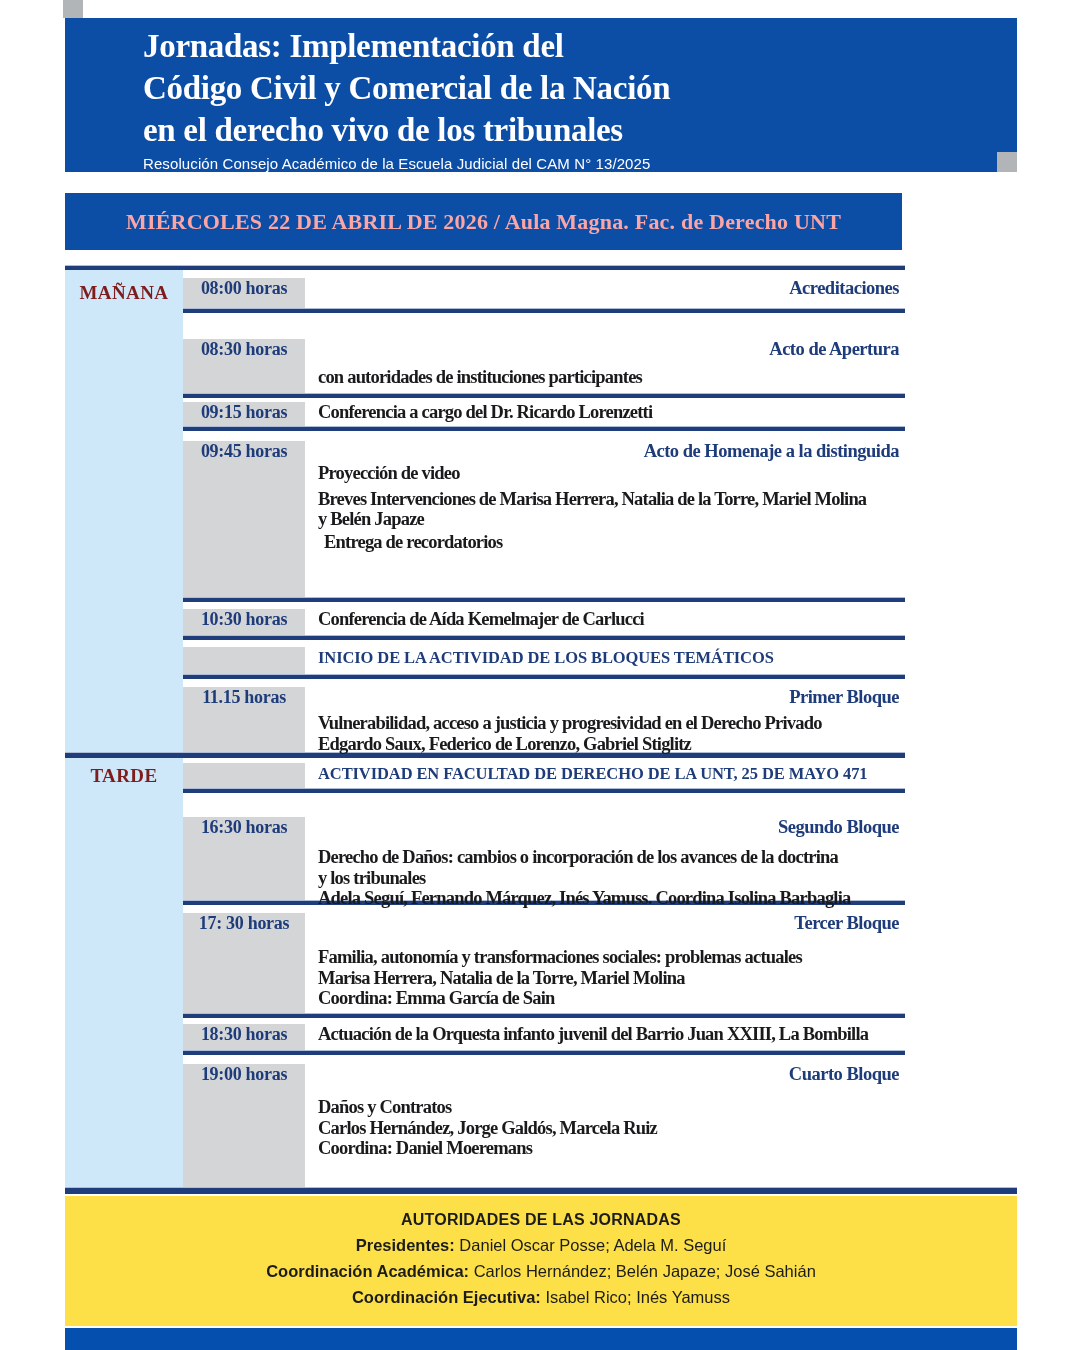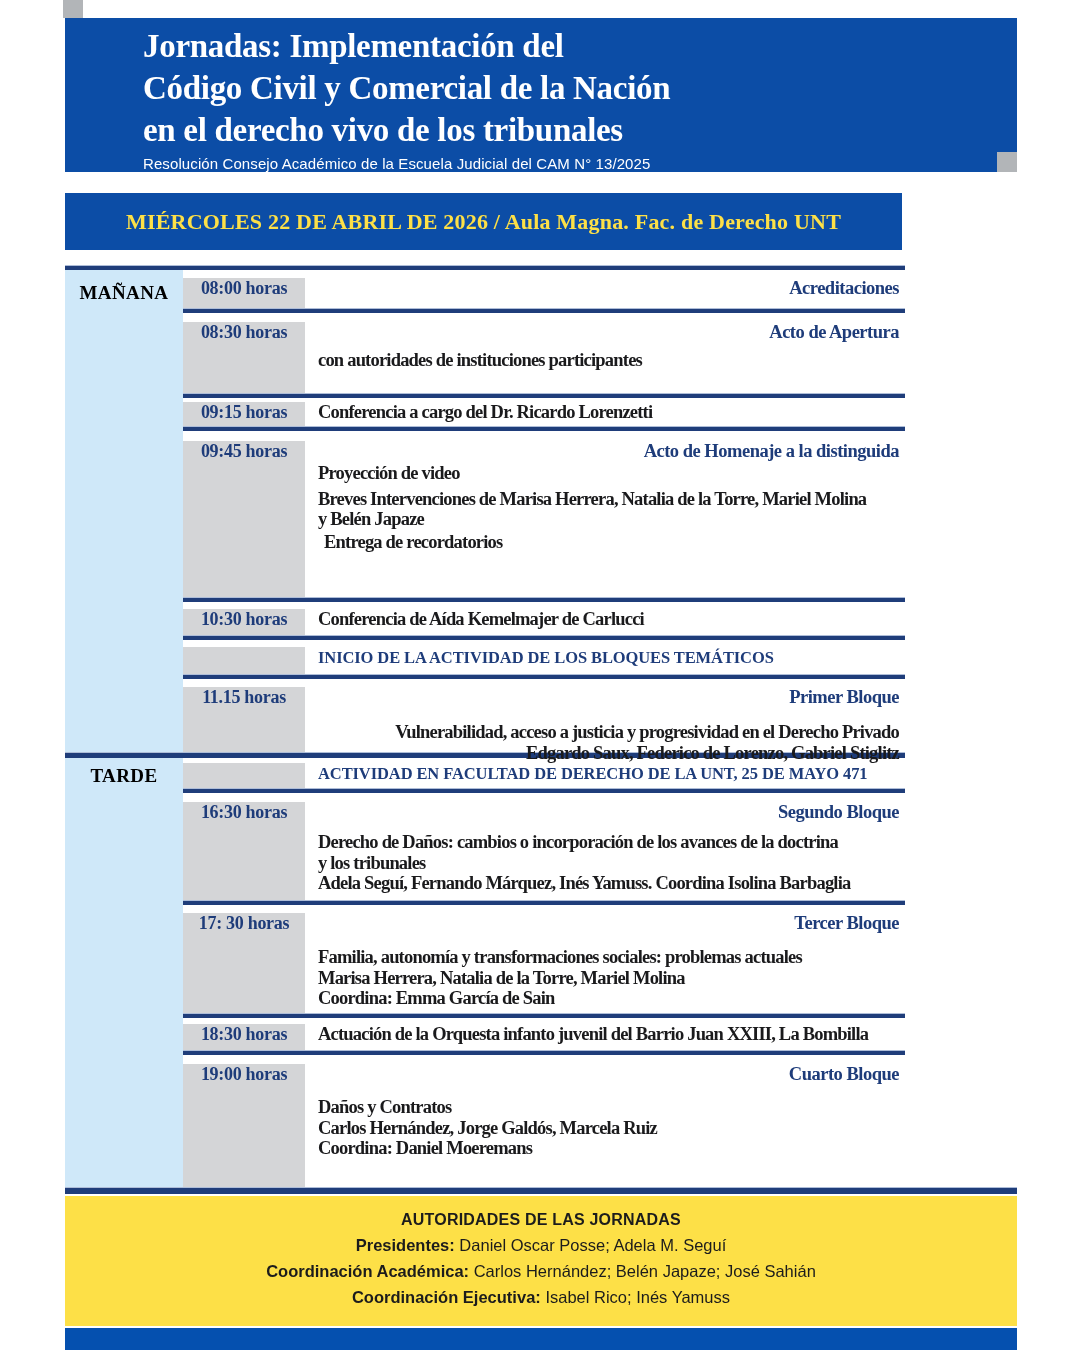--- a/index.html
+++ b/index.html
@@ -17,28 +17,28 @@
     position:absolute;left:65px;top:18px;width:952px;height:154px;
     background:#0c4da6;color:#ffffff;box-sizing:border-box;
     padding:7px 0 0 78px;
   }
   .header-notch{position:absolute;right:0;bottom:0;width:20px;height:20px;background:#b2b5b8;}
   .h-title{font-weight:700;font-size:33px;line-height:42px;letter-spacing:-0.3px;}
   .h-sub{font-family:"Liberation Sans","DejaVu Sans",sans-serif;font-weight:400;font-size:15px;line-height:18px;margin-top:4px;letter-spacing:0.1px;}
   
   .banner{
     position:absolute;left:65px;top:193px;width:837px;height:57px;
-    background:#0c4da6;color:#fde047;text-align:center;
+    background:#0c4da6;color:#fca5a5;text-align:center;
     font-weight:700;font-size:22px;line-height:57px;letter-spacing:0.2px;
   }
   
   .schedule{position:absolute;left:65px;top:265px;width:952px;}
   .strip-cat{position:absolute;z-index:-1;left:0;top:5px;width:118px;height:917px;background:#cfe8f9;}
   .cat-label{
-    position:absolute;width:118px;text-align:center;color:#000000;
+    position:absolute;width:118px;text-align:center;color:#7f1d1d;
     font-weight:700;font-size:19px;letter-spacing:0.4px;
   }
   .sep{margin-left:118px;width:722px;height:4px;background:#1f3d7a;border-top:1px solid #aebdd8;}
   .sep.top{margin-left:0;width:840px;}
   .sep.full{margin-left:0;width:840px;height:5px;}
   .rule-bottom{width:952px;height:6px;background:#1f3d7a;border-top:1px solid #aebdd8;}
   .row{display:flex;box-sizing:border-box;width:840px;}
   .rspacer{width:118px;flex:none;}
   .time{
     width:122px;flex:none;background:#d4d5d7;text-align:center;
@@ -86,21 +86,21 @@
 
     <div class="row" style="height:38px;padding-top:8px;">
       <div class="rspacer"></div>
       <div class="time">08:00 horas</div>
       <div class="cell">
         <div class="heading">Acreditaciones</div>
       </div>
     </div>
     <div class="sep"></div>
 
-    <div class="row" style="height:80px;padding-top:9px;">
+    <div class="row" style="height:80px;padding-top:26px;">
       <div class="rspacer"></div>
       <div class="time">08:30 horas</div>
       <div class="cell">
         <div class="heading">Acto de Apertura</div>
         <div class="para" style="margin-top:7px;">
           <div class="ln">con autoridades de instituciones participantes</div>
         </div>
       </div>
     </div>
     <div class="sep"></div>
@@ -149,38 +149,38 @@
         <div class="caps">INICIO DE LA ACTIVIDAD DE LOS BLOQUES TEMÁTICOS</div>
       </div>
     </div>
     <div class="sep"></div>
 
     <div class="row" style="height:73px;padding-top:8px;">
       <div class="rspacer"></div>
       <div class="time">11.15 horas</div>
       <div class="cell">
         <div class="heading">Primer Bloque</div>
-        <div class="para" style="margin-top:14px;text-align:right;">
+        <div class="para" style="margin-top:5px;">
           <div class="ln">Vulnerabilidad, acceso a justicia y progresividad en el Derecho Privado</div>
           <div class="ln">Edgardo Saux, Federico de Lorenzo, Gabriel Stiglitz</div>
         </div>
       </div>
     </div>
     <div class="sep full"></div>
 
     <div class="row" style="height:30px;padding-top:5px;">
       <div class="rspacer"></div>
       <div class="time"></div>
       <div class="cell">
         <div class="caps">ACTIVIDAD EN FACULTAD DE DERECHO DE LA UNT, 25 DE MAYO 471</div>
       </div>
     </div>
     <div class="sep"></div>
 
-    <div class="row" style="height:107px;padding-top:9px;">
+    <div class="row" style="height:107px;padding-top:24px;">
       <div class="rspacer"></div>
       <div class="time">16:30 horas</div>
       <div class="cell">
         <div class="heading">Segundo Bloque</div>
         <div class="para" style="margin-top:9px;">
           <div class="ln">Derecho de Daños: cambios o incorporación de los avances de la doctrina</div>
           <div class="ln">y los tribunales</div>
           <div class="ln">Adela Seguí, Fernando Márquez, Inés Yamuss. Coordina Isolina Barbaglia</div>
         </div>
       </div>

